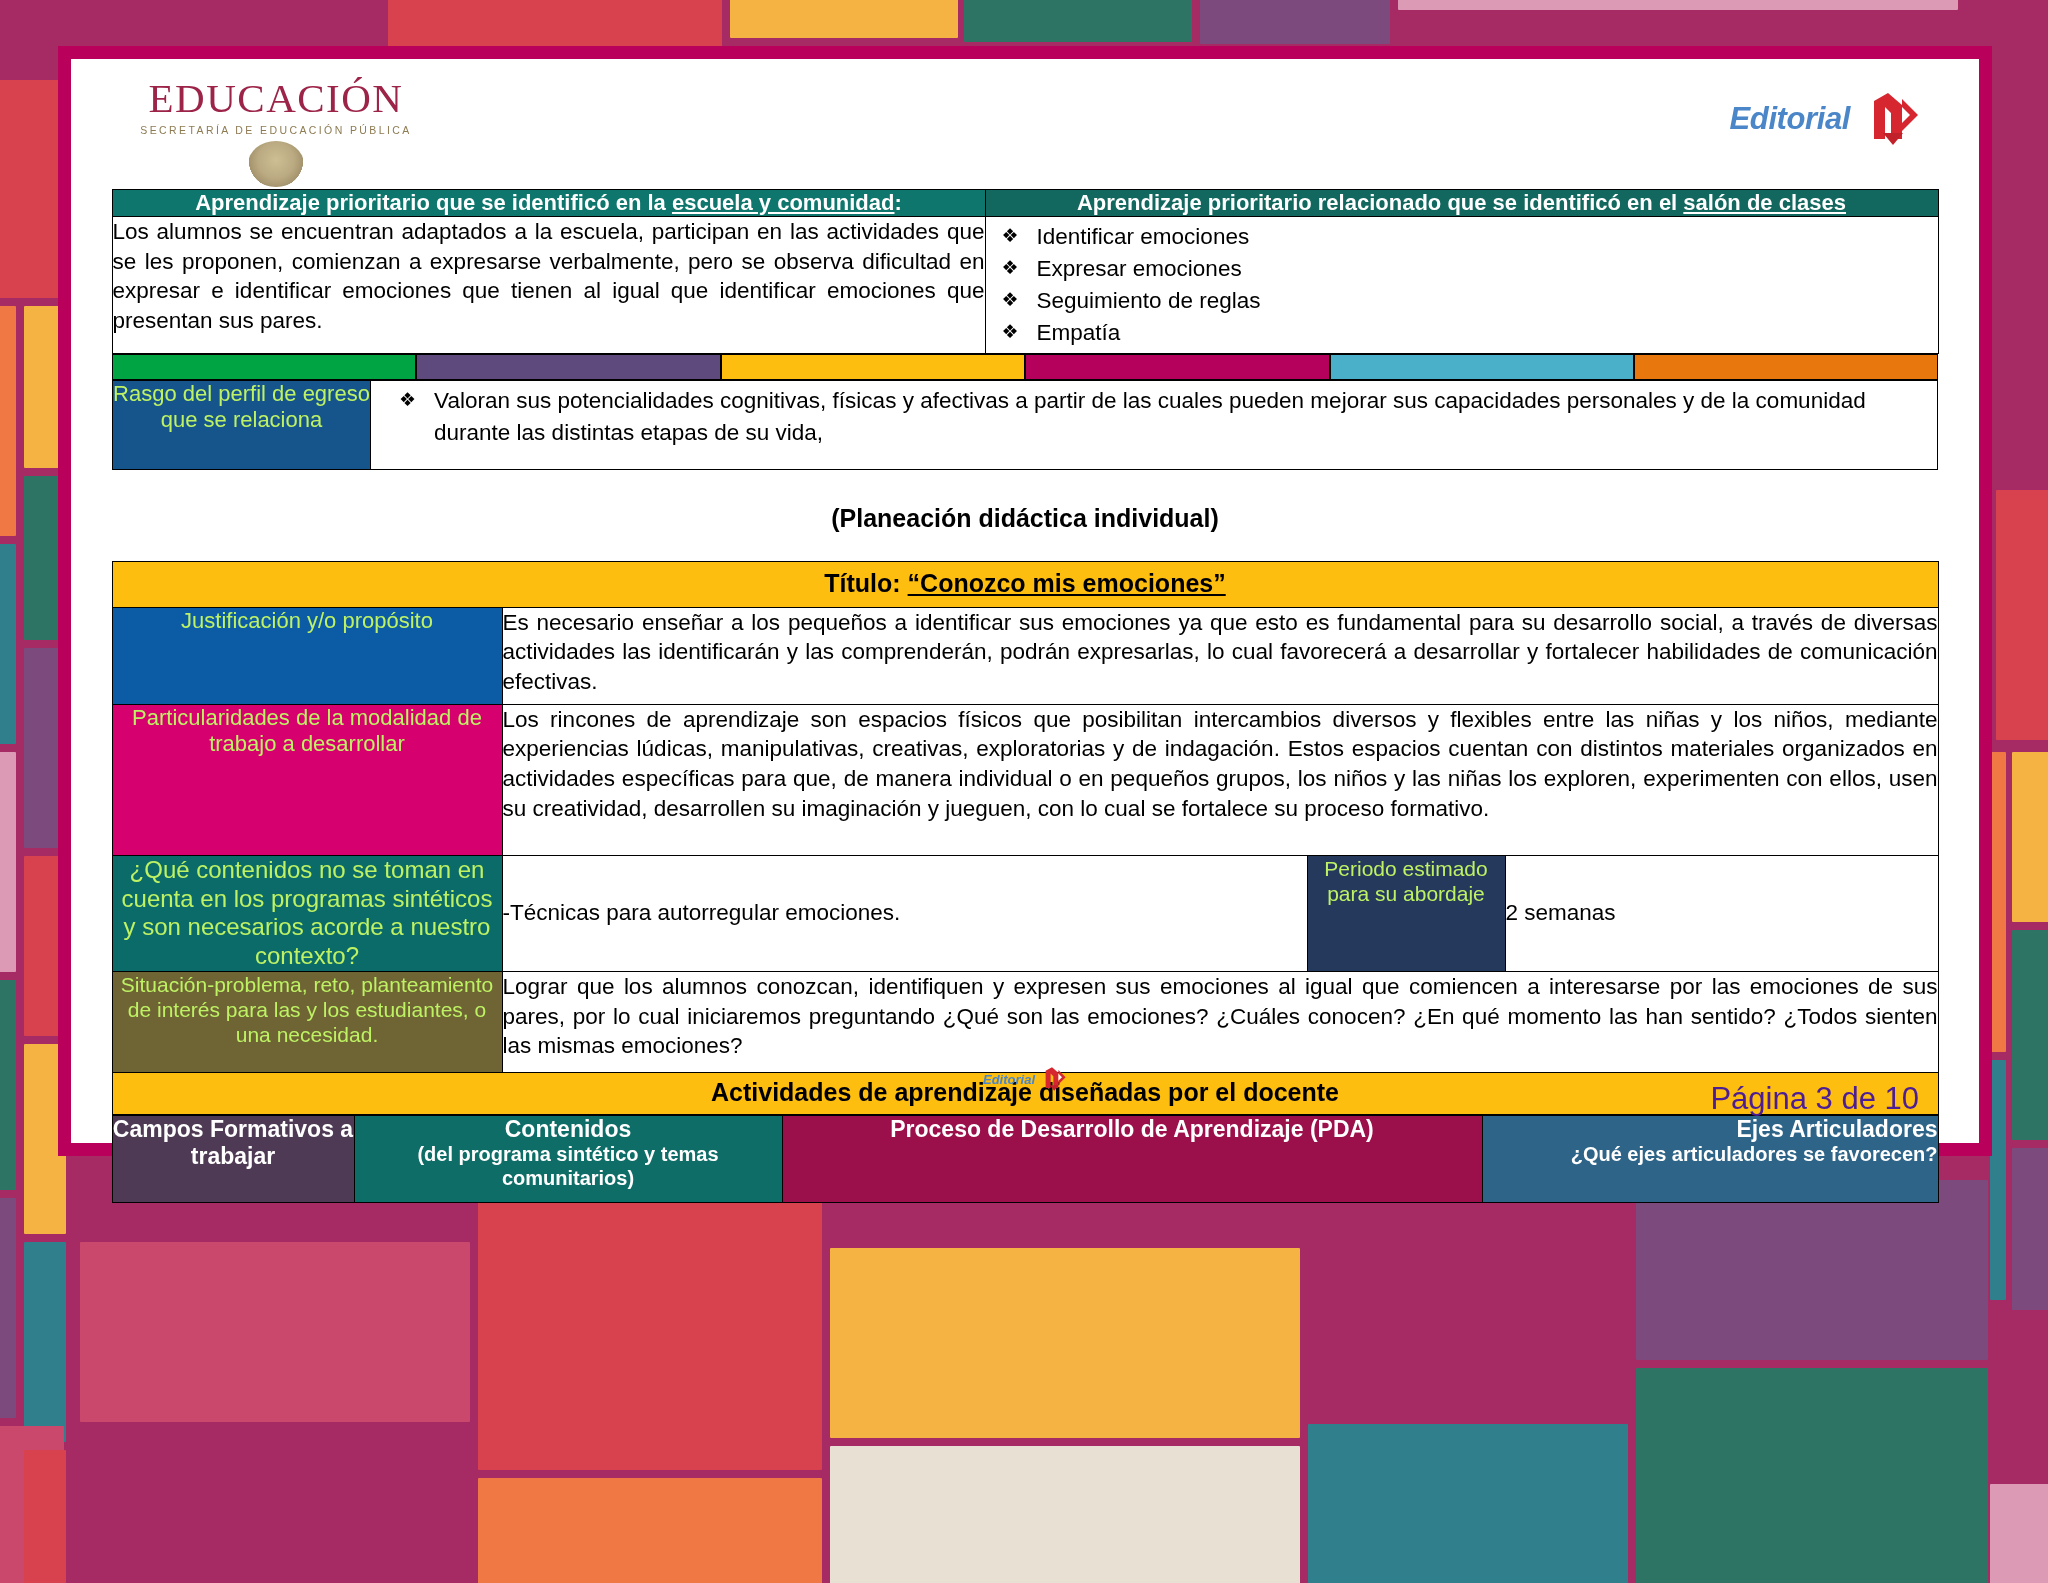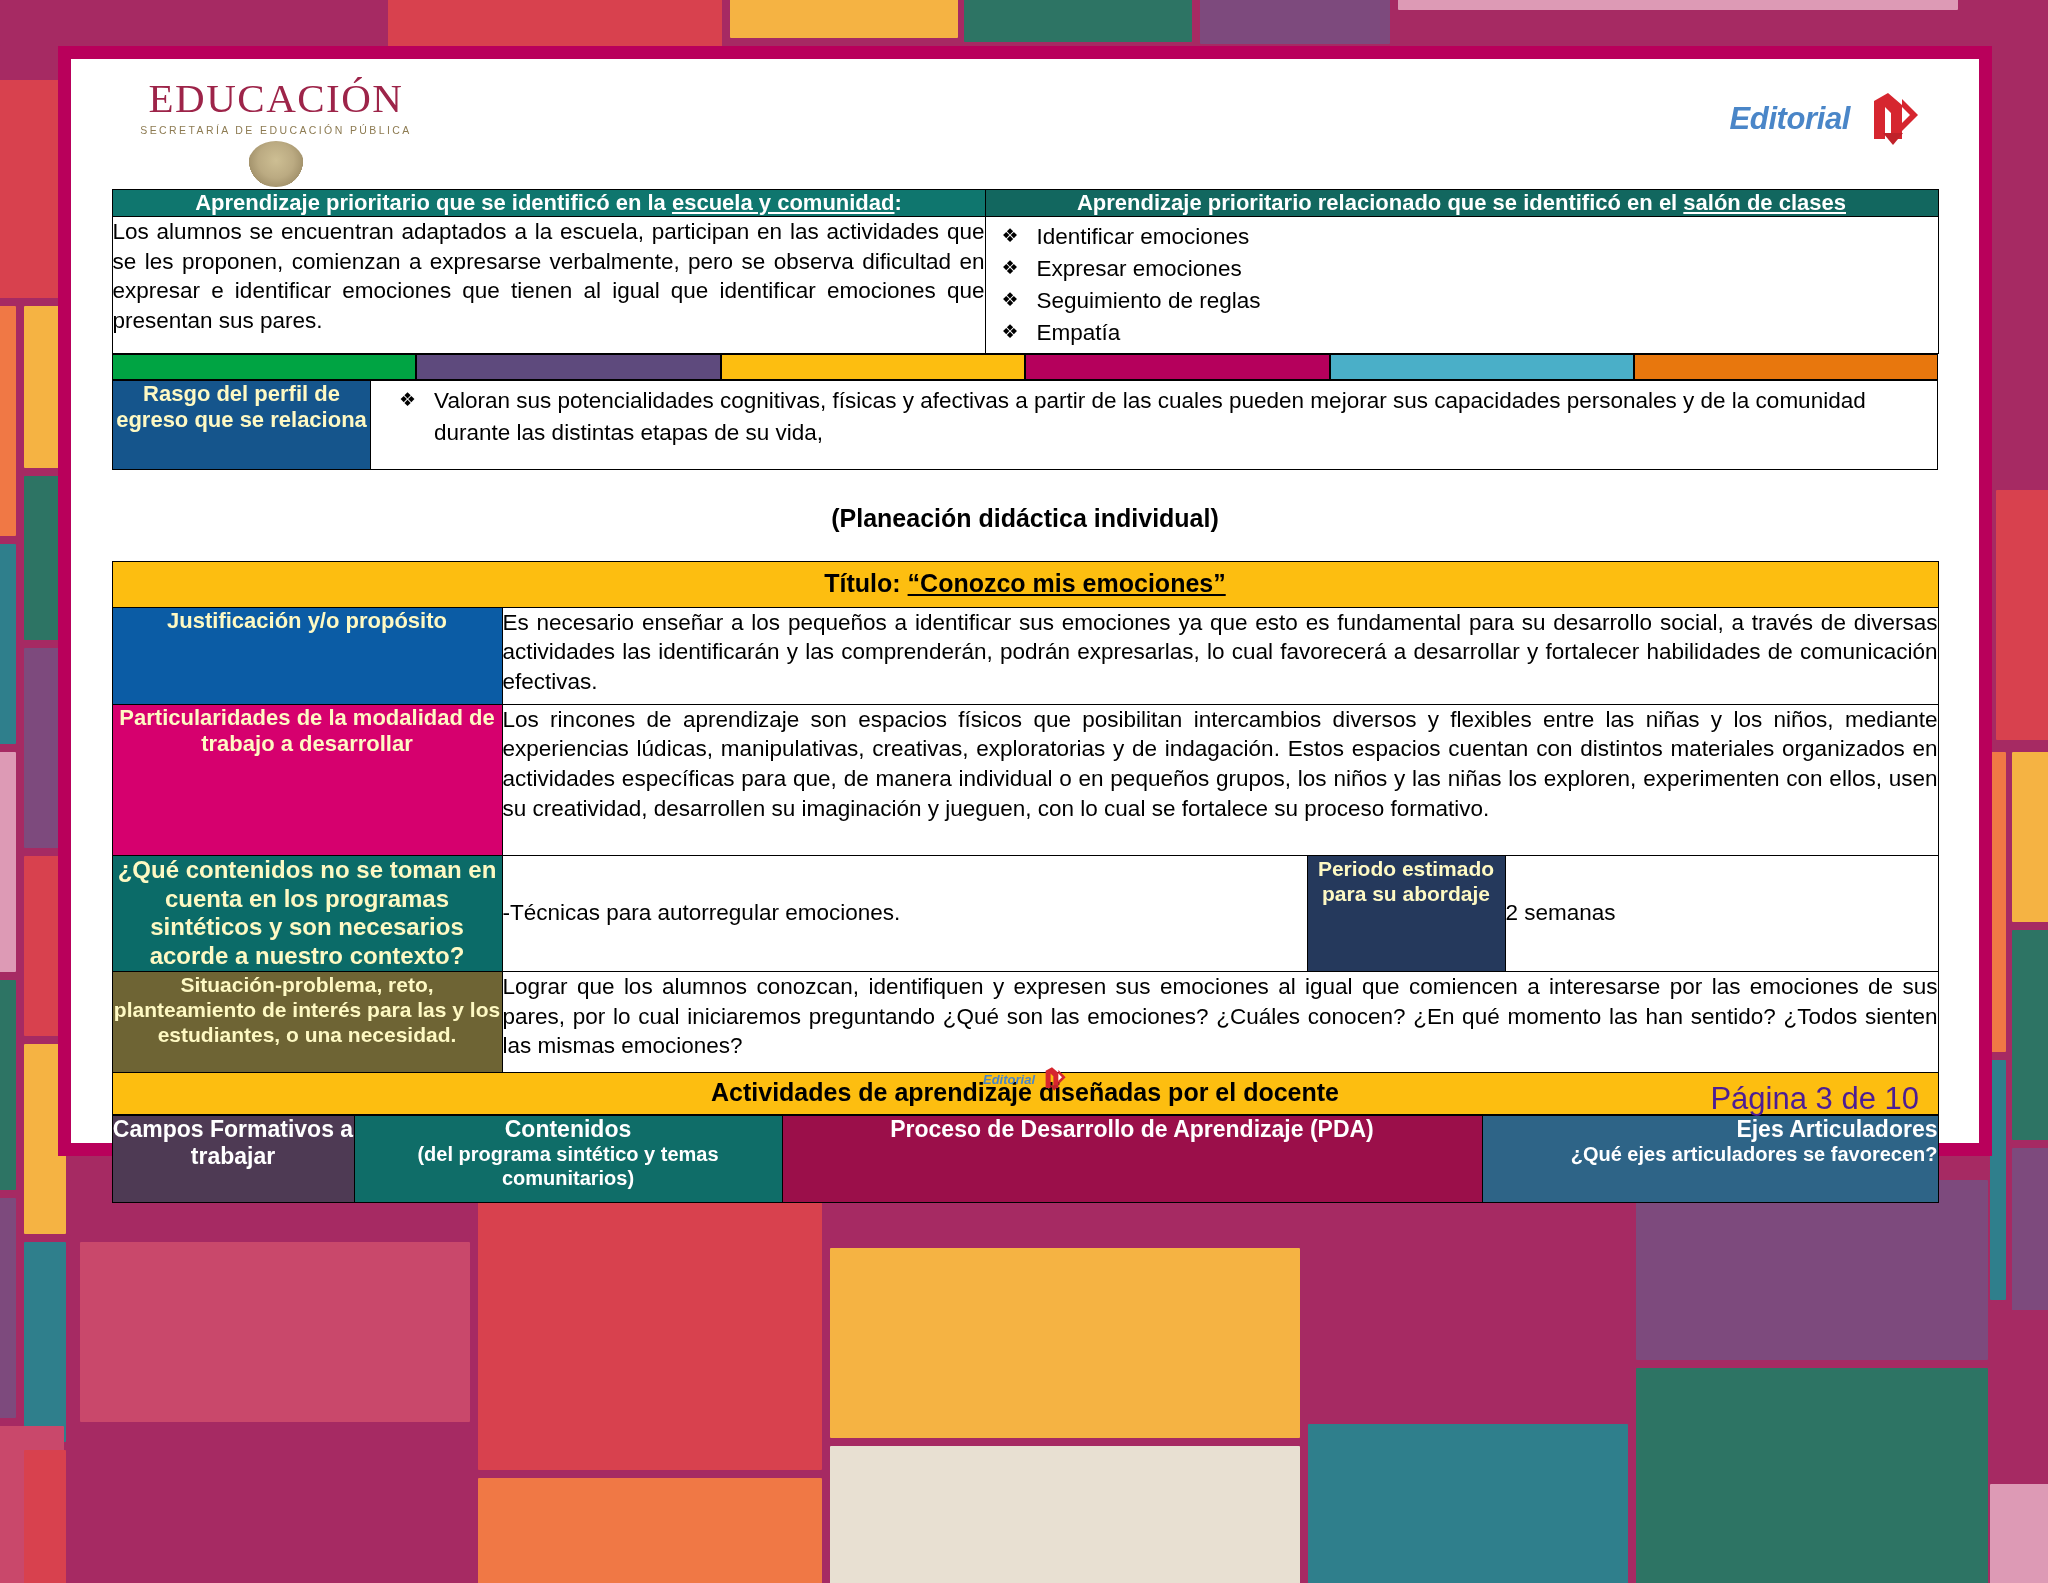--- a/index.html
+++ b/index.html
@@ -122,22 +122,22 @@
   .hdr u { text-decoration: underline; }
   .body-cell {
     background: #fff;
     color: #000;
     padding: 7px 10px 8px 12px;
     font-size: 22.5px;
     line-height: 1.32;
     text-align: justify;
   }
   .lbl {
-    color: #fef9c3;
-    font-weight: bold;
+    color: #bef264;
+    font-weight: normal;
     font-size: 22px;
     text-align: center;
     vertical-align: middle;
     line-height: 1.2;
     padding: 6px 8px;
   }
   .bullets {
     list-style: none;
     margin: 0;
     padding: 4px 0 4px 2px;

